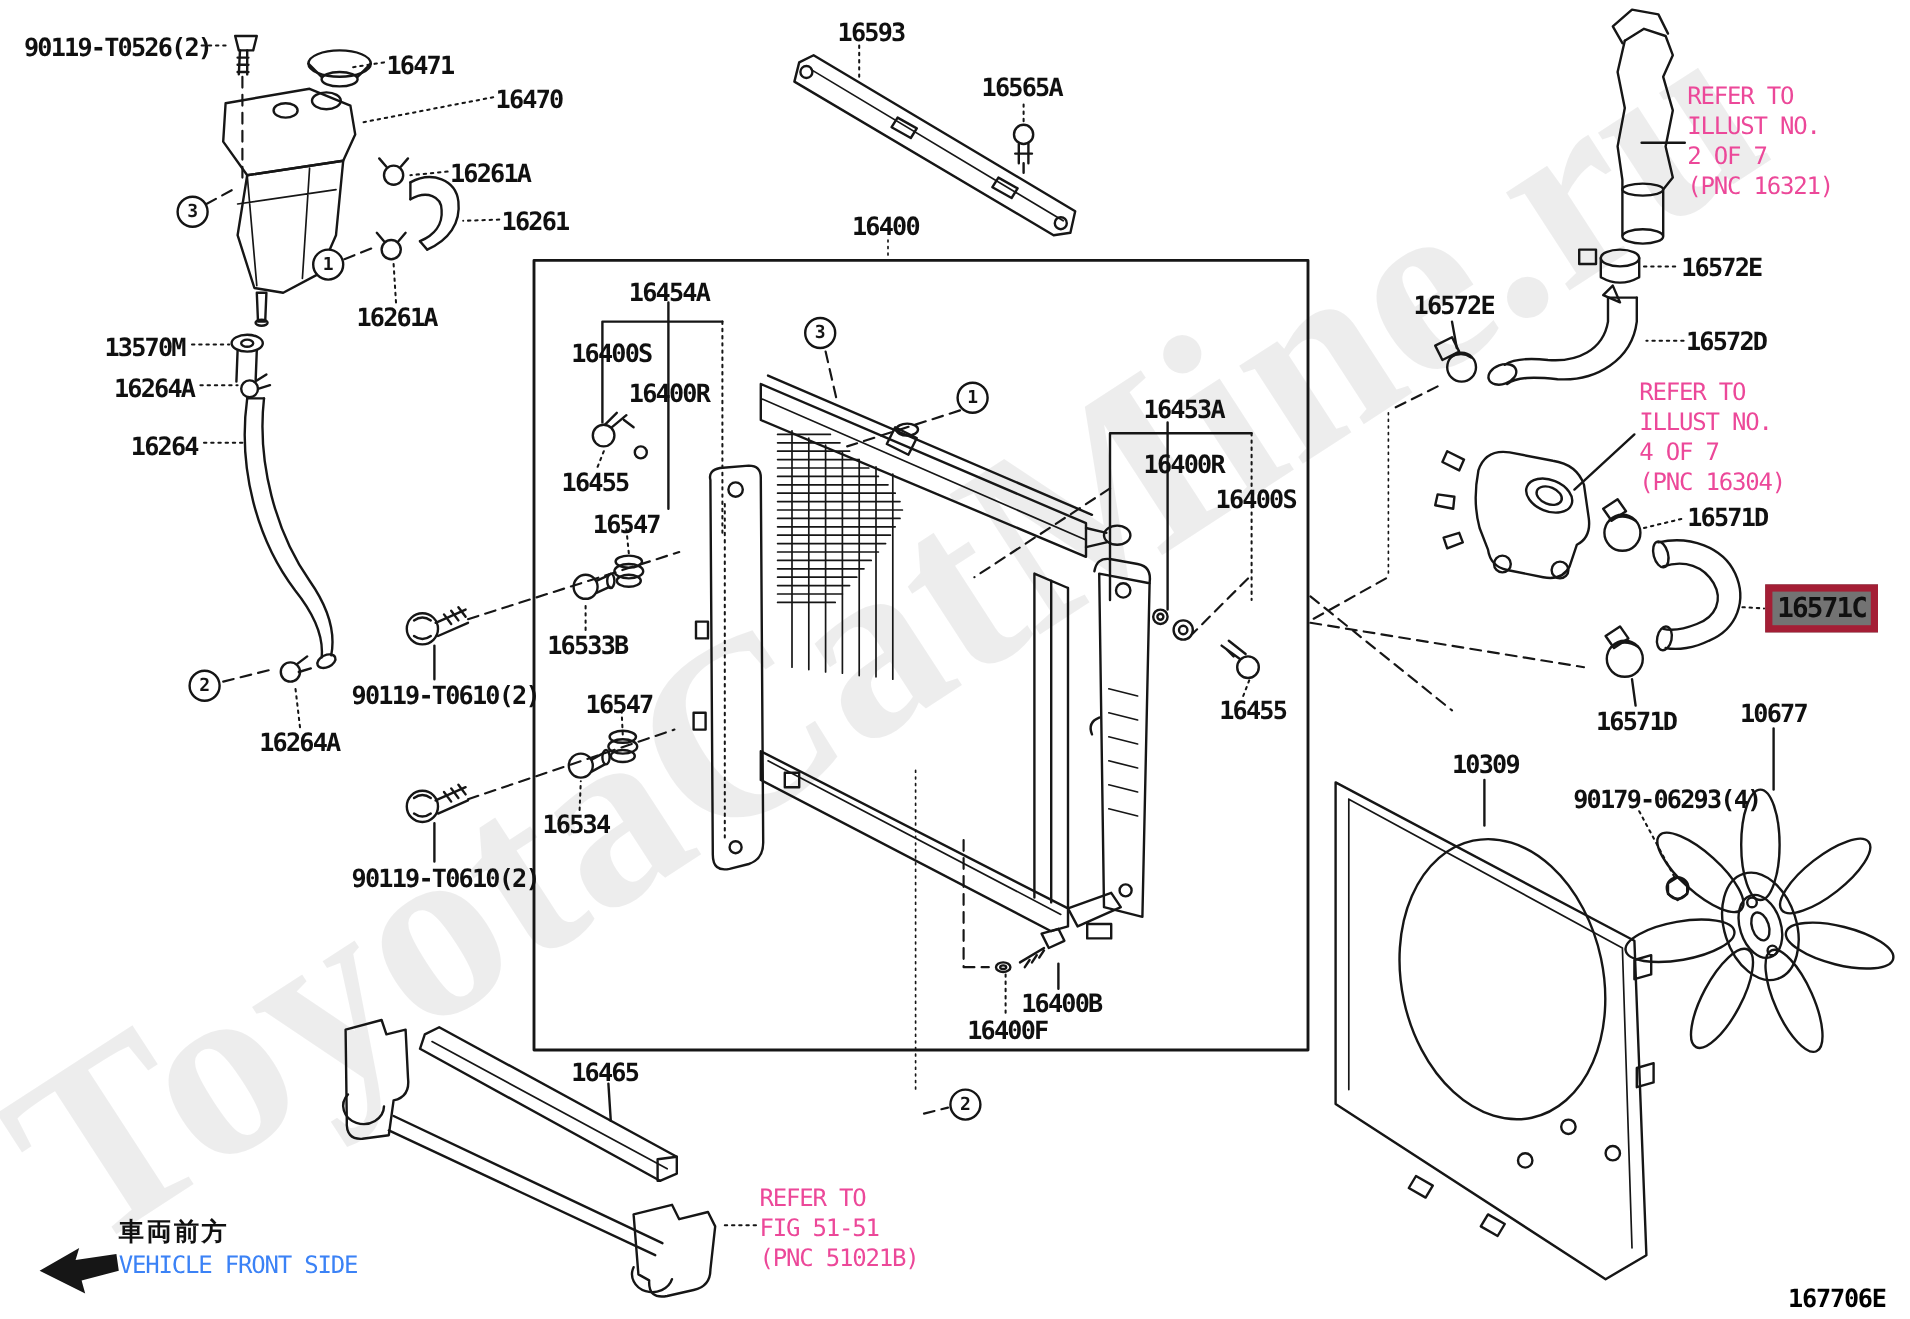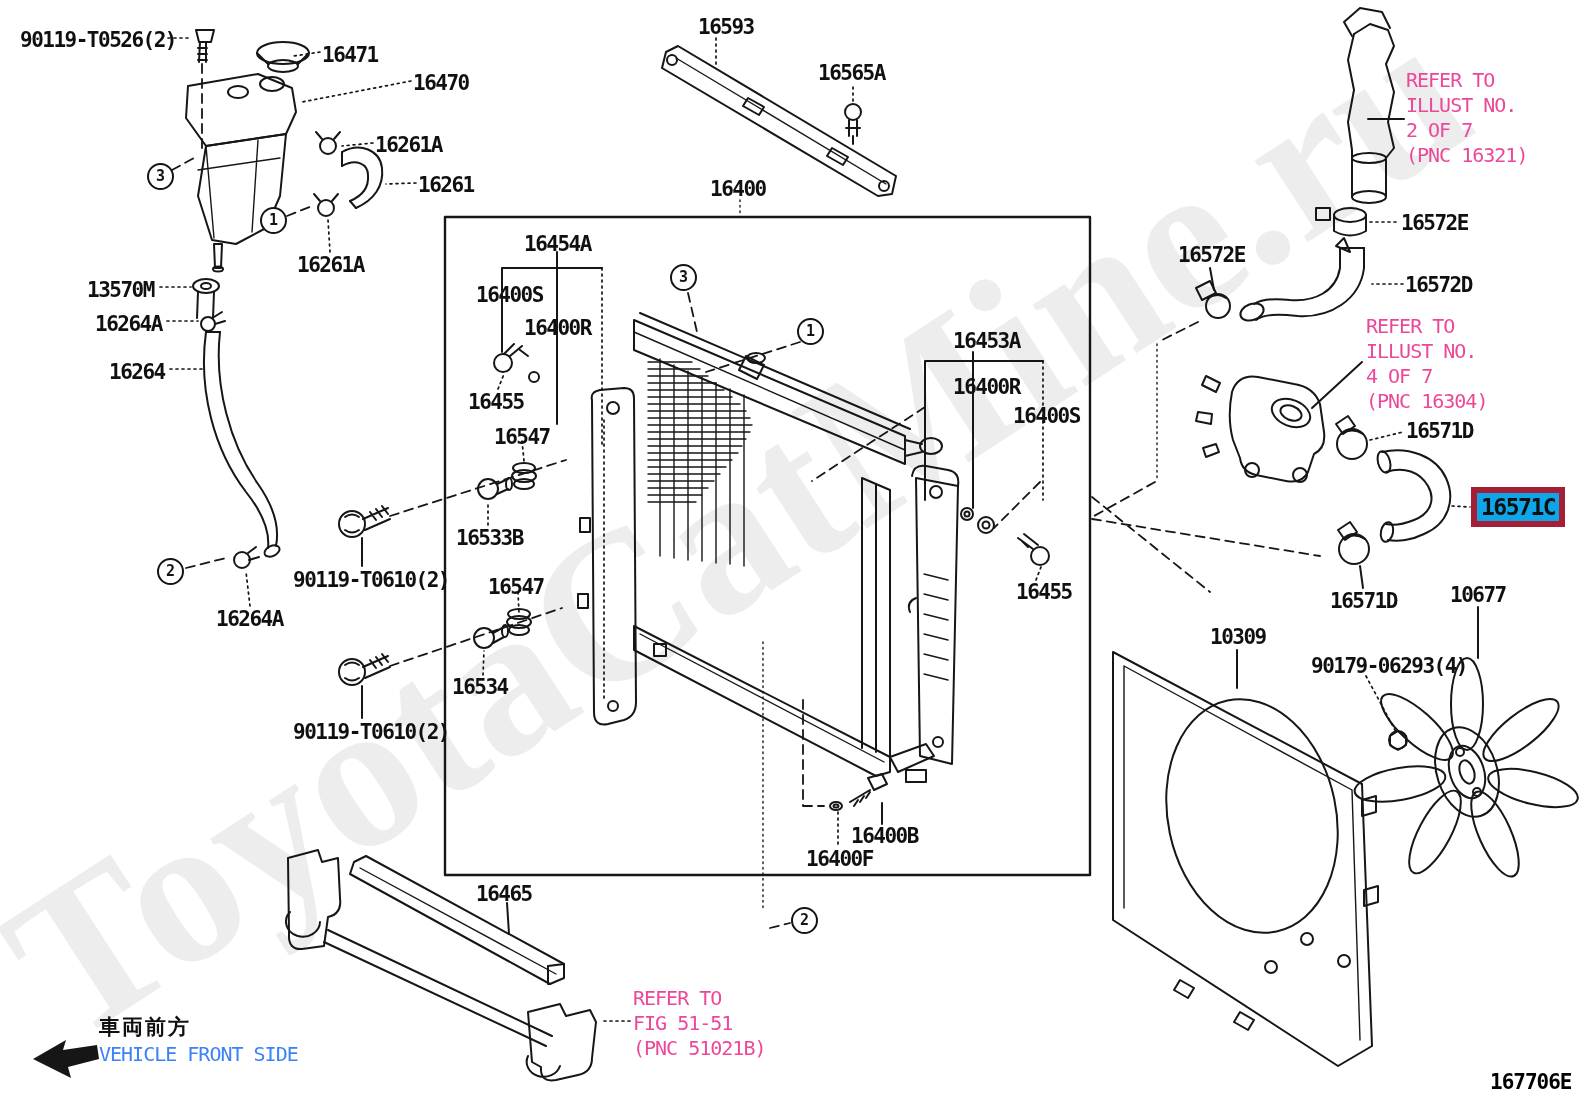--- a/index.html
+++ b/index.html
@@ -13,21 +13,21 @@
   svg .thin{stroke-width:1.4;}
   svg .fill{fill:#161616;stroke:none;}
   svg .wm{stroke:none;fill:#000;opacity:0.066;font-family:"Liberation Serif","DejaVu Serif",serif;font-weight:700;}
   .pl{position:absolute;font:700 21px/1 "DejaVu Sans Mono",monospace;letter-spacing:-1.5px;
       color:#101010;white-space:nowrap;}
   .note{position:absolute;font:400 20px/25px "DejaVu Sans Mono",monospace;letter-spacing:-1px;
       color:#ec4899;white-space:nowrap;}
   .co{position:absolute;width:23px;height:23px;border:2px solid #141414;border-radius:50%;
       background:#fff;display:flex;align-items:center;justify-content:center;
       font:700 15px/1 "DejaVu Sans Mono",monospace;color:#141414;}
-  .hl{position:absolute;left:1471px;top:487px;border:6px solid #a41e35;background:#0ea5e9;
+  .hl{position:absolute;left:1471px;top:487px;border:6px solid #a41e35;background:#737373;
       padding:3px 4px 2px 4px;font:700 23px/1 "DejaVu Sans Mono",monospace;letter-spacing:-1.5px;color:#101010;}
   .code{position:absolute;left:1490px;top:1072px;font:700 21px/1 "DejaVu Sans Mono",monospace;
       letter-spacing:-1px;color:#000000;}
   .jp{position:absolute;left:99px;top:1016px;font:700 21px/1 "Liberation Sans",sans-serif;color:#101010;letter-spacing:2px;}
   .en{position:absolute;left:99px;top:1044px;font:400 20px/1 "DejaVu Sans Mono",monospace;letter-spacing:-1px;color:#3b82f6;}
 </style>
 </head>
 <body>
 
 <div id="stage">

